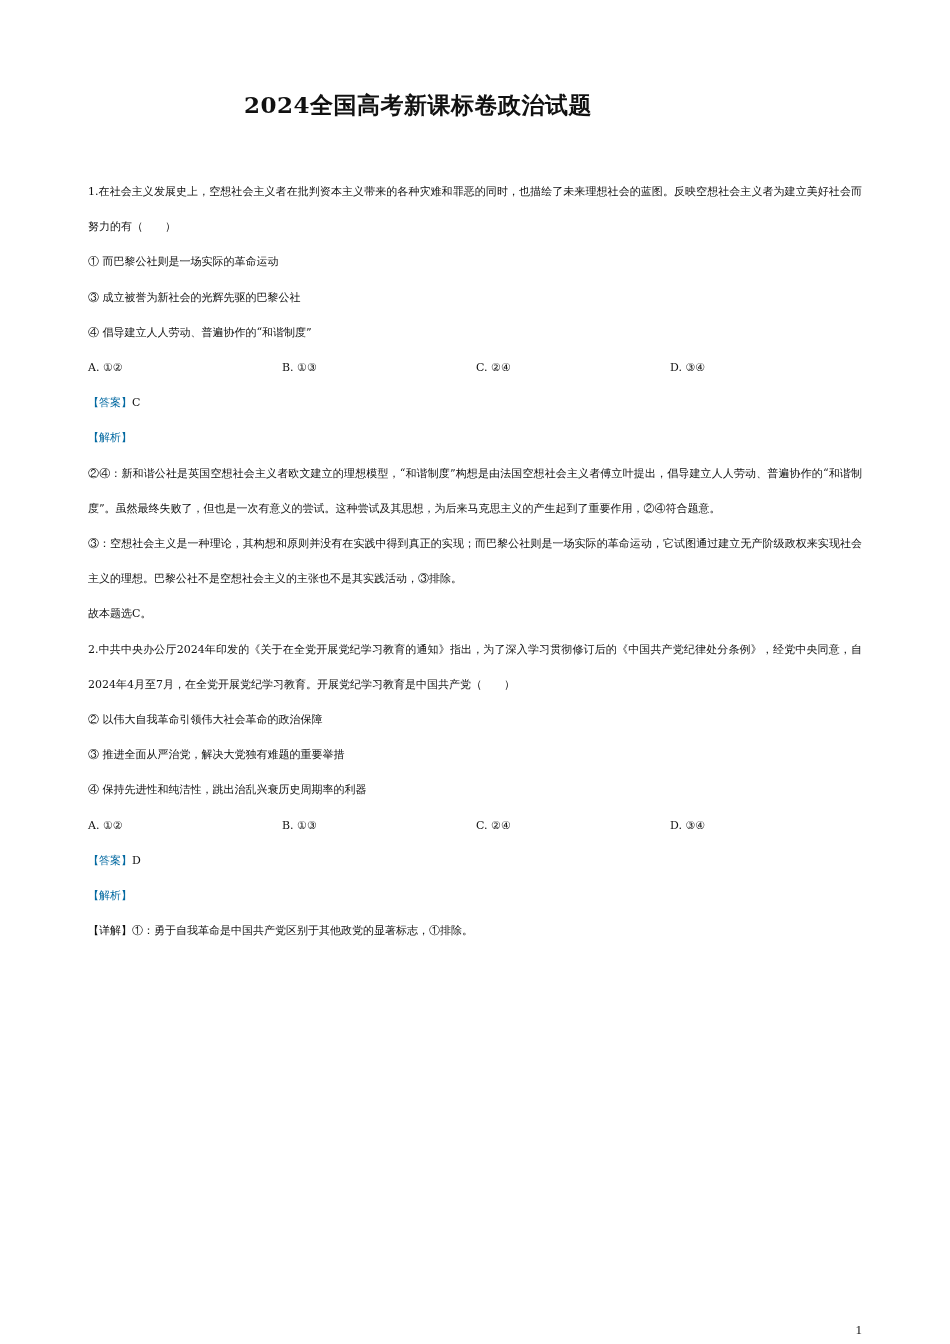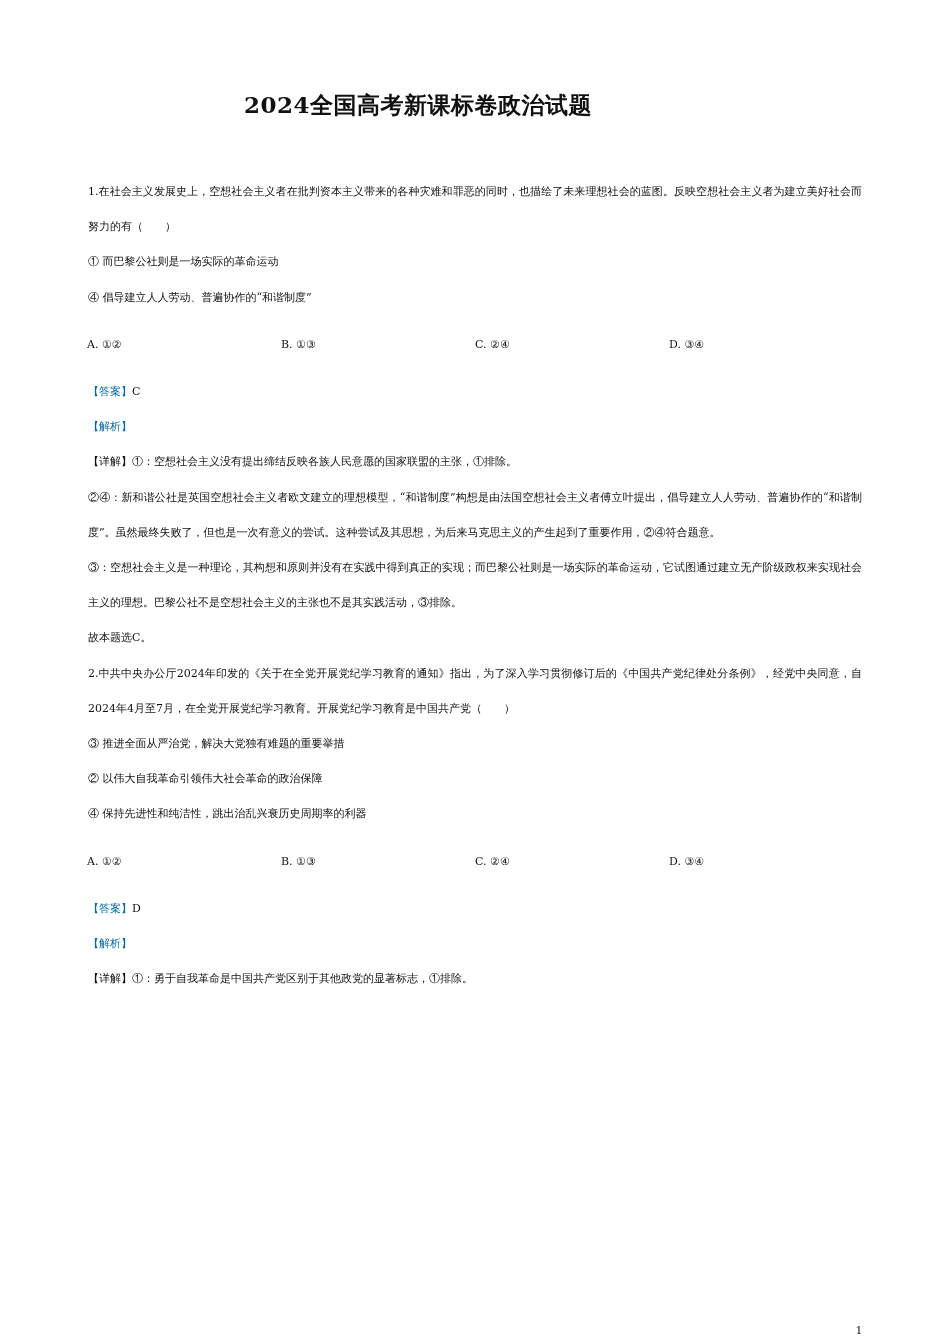--- a/index.html
+++ b/index.html
@@ -34,22 +34,21 @@
     font-size: 11px;
     line-height: 35.2px;
   }
   .p {
     margin: 0;
     text-align: justify;
     text-justify: inter-ideograph;
   }
   .options-row {
     display: flex;
-    margin: 12px;
-    justify-content: center;
+    margin: 0;
   }
   .opt {
     width: 194px;
     flex: 0 0 194px;
   }
   .tag {
     color: #0369a1;
   }
   .page-number {
     position: absolute;
@@ -62,39 +61,39 @@
 </head>
 <body>
 
 <div class="page-title">2024全国高考新课标卷政治试题</div>
 
 <div class="content">
 
   <div>
     <p class="p"><span>1.</span><span>在社会主义发展史上，空想社会主义者在批判资本主义带来的各种灾难和罪恶的同时，也描绘了未来理想社会的蓝图。反映空想社会主义者为建立美好社会而努力的有（　　）</span></p>
     <p class="p">① 而巴黎公社则是一场实际的革命运动</p>
+    <p class="p">③ 成立被誉为新社会的光辉先驱的巴黎公社</p>
     <p class="p">④ 倡导建立人人劳动、普遍协作的“和谐制度”</p>
     <div class="options-row">
       <span class="opt">A. ①②</span>
       <span class="opt">B. ①③</span>
       <span class="opt">C. ②④</span>
       <span class="opt">D. ③④</span>
     </div>
     <p class="p"><span class="tag">【答案】</span><span>C</span></p>
     <p class="p"><span class="tag">【解析】</span></p>
-    <p class="p"><span>【详解】</span><span>①：空想社会主义没有提出缔结反映各族人民意愿的国家联盟的主张，①排除。</span></p>
     <p class="p">②④：新和谐公社是英国空想社会主义者欧文建立的理想模型，“和谐制度”构想是由法国空想社会主义者傅立叶提出，倡导建立人人劳动、普遍协作的“和谐制度”。虽然最终失败了，但也是一次有意义的尝试。这种尝试及其思想，为后来马克思主义的产生起到了重要作用，②④符合题意。</p>
     <p class="p">③：空想社会主义是一种理论，其构想和原则并没有在实践中得到真正的实现；而巴黎公社则是一场实际的革命运动，它试图通过建立无产阶级政权来实现社会主义的理想。巴黎公社不是空想社会主义的主张也不是其实践活动，③排除。</p>
     <p class="p">故本题选C。</p>
   </div>
 
   <div>
     <p class="p"><span>2.</span><span>中共中央办公厅2024年印发的《关于在全党开展党纪学习教育的通知》指出，为了深入学习贯彻修订后的《中国共产党纪律处分条例》，经党中央同意，自2024年4月至7月，在全党开展党纪学习教育。开展党纪学习教育是中国共产党（　　）</span></p>
+    <p class="p">② 以伟大自我革命引领伟大社会革命的政治保障</p>
     <p class="p">③ 推进全面从严治党，解决大党独有难题的重要举措</p>
-    <p class="p">② 以伟大自我革命引领伟大社会革命的政治保障</p>
     <p class="p">④ 保持先进性和纯洁性，跳出治乱兴衰历史周期率的利器</p>
     <div class="options-row">
       <span class="opt">A. ①②</span>
       <span class="opt">B. ①③</span>
       <span class="opt">C. ②④</span>
       <span class="opt">D. ③④</span>
     </div>
     <p class="p"><span class="tag">【答案】</span><span>D</span></p>
     <p class="p"><span class="tag">【解析】</span></p>
     <p class="p"><span>【详解】</span><span>①：勇于自我革命是中国共产党区别于其他政党的显著标志，①排除。</span></p>

